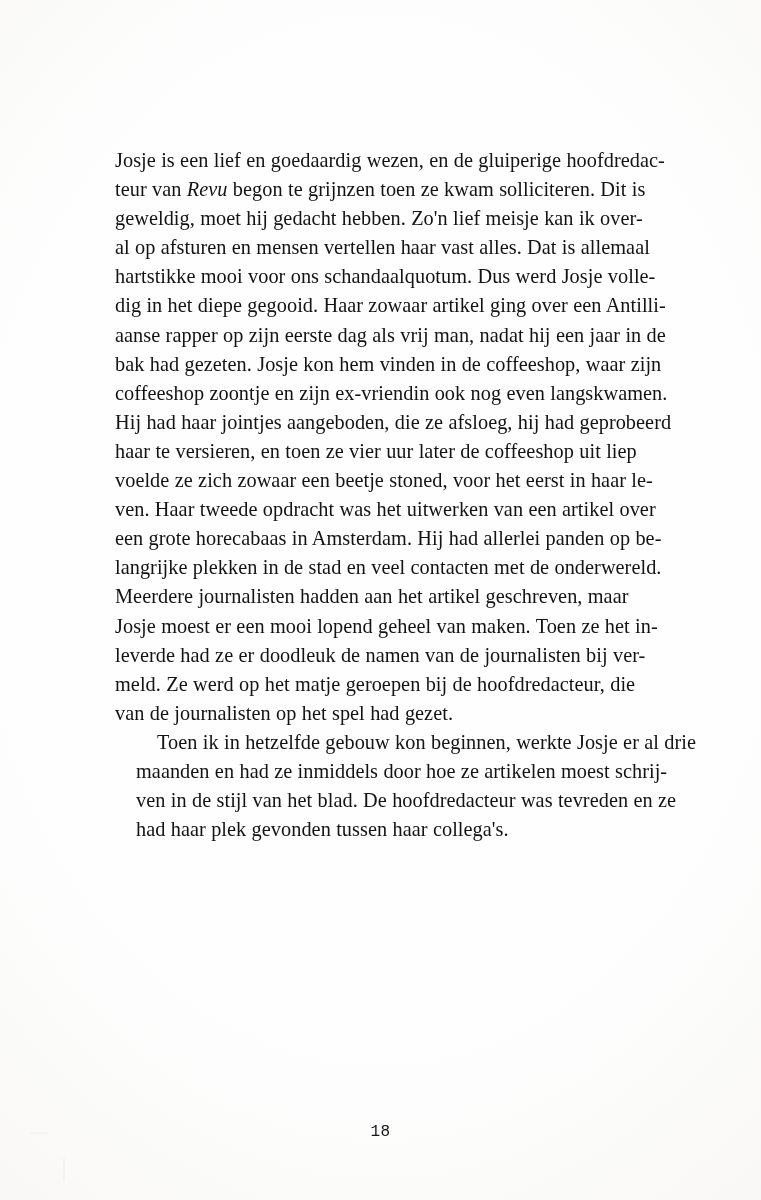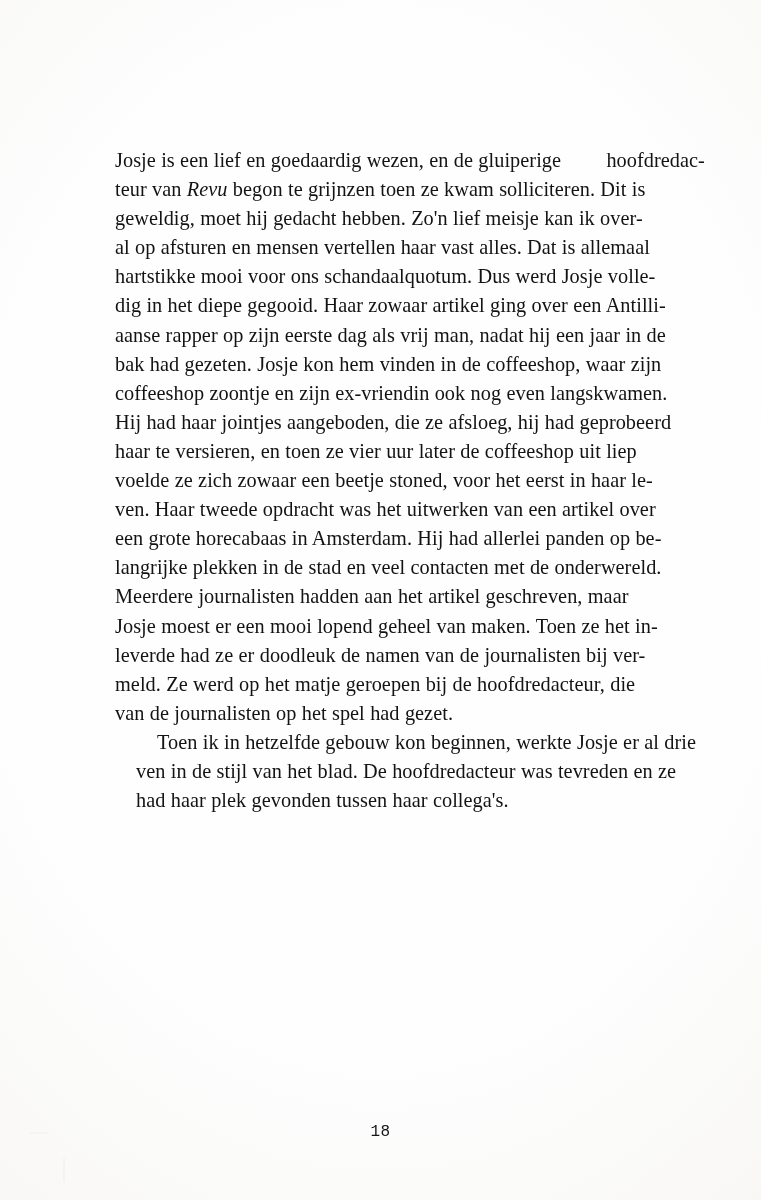--- a/index.html
+++ b/index.html
@@ -61,21 +61,20 @@
   
   .line {
     display: block;
     white-space: nowrap;
   }
 
   .line.just {
     display: flex;
     justify-content: space-between;
     white-space: normal;
-    gap: 40px;
   }
 
   .line.just > span {
     display: inline-block;
     white-space: pre;
   }
 
   .line.indent {
     padding-left: 21px;
   }
@@ -144,20 +143,21 @@
       <span class="line">langrijke plekken in de stad en veel contacten met de onderwereld.</span>
       <span class="line">Meerdere journalisten hadden aan het artikel geschreven, maar</span>
       <span class="line">Josje moest er een mooi lopend geheel van maken. Toen ze het in-</span>
       <span class="line">leverde had ze er doodleuk de namen van de journalisten bij ver-</span>
       <span class="line">meld. Ze werd op het matje geroepen bij de hoofdredacteur, die</span>
       <span class="line">van de journalisten op het spel had gezet.</span>
     </p>
 
     <p class="para">
       <span class="line indent">Toen ik in hetzelfde gebouw kon beginnen, werkte Josje er al drie</span>
+      <span class="line">maanden en had ze inmiddels door hoe ze artikelen moest schrij-</span>
       <span class="line">ven in de stijl van het blad. De hoofdredacteur was tevreden en ze</span>
       <span class="line">had haar plek gevonden tussen haar collega's.</span>
     </p>
 
   </div>
 
   <div class="scan-mark"></div>
   <div class="scan-mark2"></div>
 
   <div class="folio">18</div>

